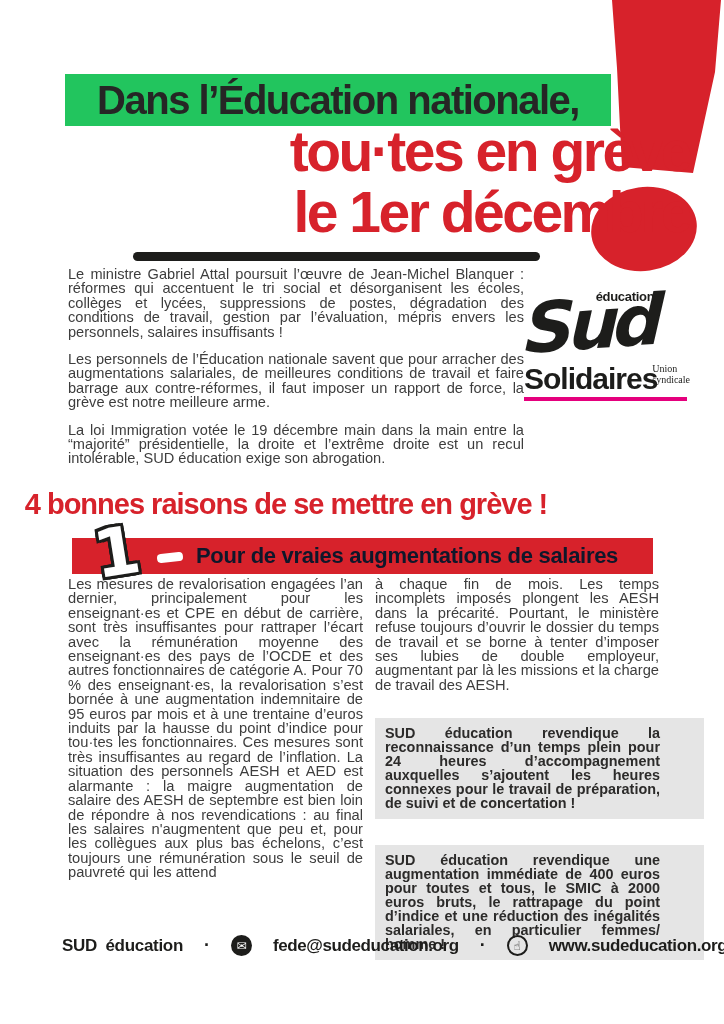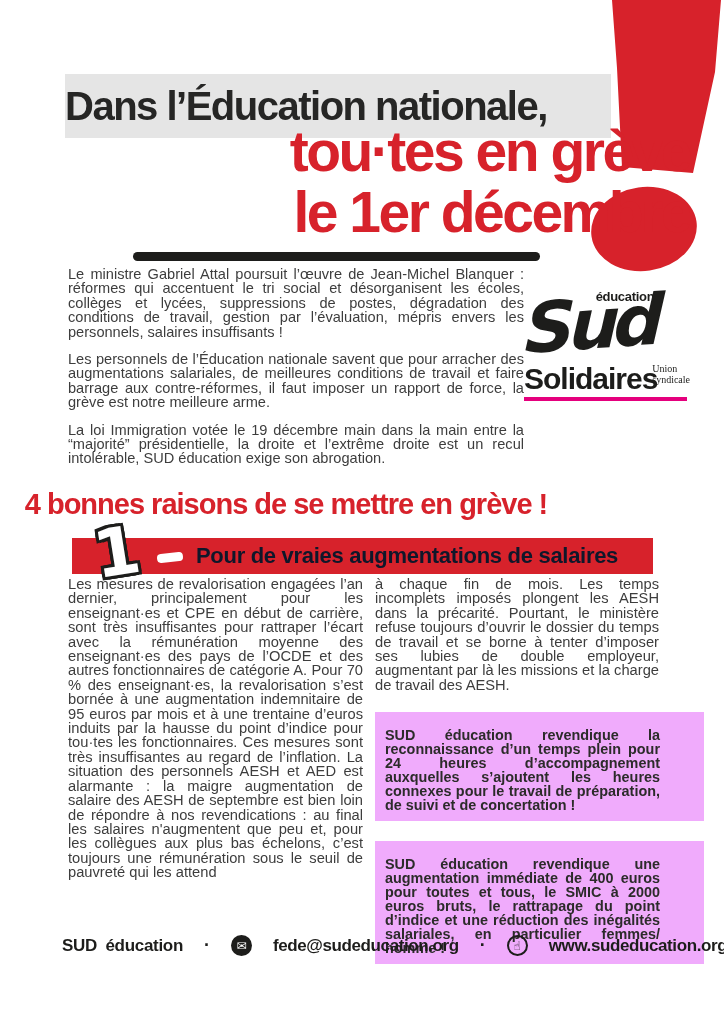--- a/index.html
+++ b/index.html
@@ -3,22 +3,22 @@
 <meta charset="utf-8">
 <style>
   html,body{margin:0;padding:0;background:#fff;}
   .page{position:relative;width:724px;height:1024px;background:#ffffff;overflow:hidden;
         font-family:"Liberation Sans",sans-serif;margin:0 auto;}
 
   
   .excl{position:absolute;left:590px;top:0;width:134px;height:290px;}
 
   
-  .gray-band{position:absolute;left:65px;top:74px;width:546px;height:64px;background:#e5e5e5;
-             display:flex;align-items:center;justify-content:flex-start;}
+  .gray-band{position:absolute;left:65px;top:74px;width:546px;height:52px;background:#22c55e;
+             display:flex;align-items:center;justify-content:center;}
   .kicker{font-size:40px;font-weight:bold;color:#262625;letter-spacing:-1.5px;white-space:nowrap;}
 
   
   .titles{position:absolute;left:0;top:121px;width:690px;text-align:right;color:#d7222b;
           font-weight:bold;font-size:57px;line-height:61px;letter-spacing:-2.5px;}
   .underline{position:absolute;left:133px;top:252px;width:407px;height:9px;background:#1d1d1b;border-radius:5px;}
 
   
   .intro{position:absolute;left:68px;top:267px;width:456px;}
   .intro p{margin:0 0 13px;font-size:14.6px;line-height:14.4px;text-align:justify;color:#3d3d3d;}
@@ -45,21 +45,21 @@
       border-radius:4px;transform:rotate(-6deg);}
   .banner-label{position:absolute;left:124px;top:5px;font-size:22px;font-weight:bold;color:#0f172a;
       letter-spacing:-0.3px;white-space:nowrap;}
 
   
   .columns{position:absolute;left:68px;top:577px;width:636px;display:flex;gap:12px;}
   .col-left{width:295px;}
   .col-right{width:329px;}
   .col-text{font-size:14.7px;line-height:14.4px;text-align:justify;color:#3d3d3d;}
   .col-right > .col-text{padding-right:45px;}
-  .gbox{background:#f0abfc;margin-top:20px;padding:16px 44px 9px 10px;font-weight:bold;
+  .gbox{background:#e5e5e5;margin-top:26px;padding:8px 44px 9px 10px;font-weight:bold;
         font-size:14.4px;line-height:14px;text-align:justify;color:#2c2b2a;}
 
   
   .footer{position:absolute;left:62px;top:934px;width:660px;display:flex;align-items:center;
           gap:21px;font-weight:bold;color:#1d1d1b;}
   .f-org{font-size:17px;letter-spacing:-0.3px;word-spacing:4px;white-space:nowrap;}
   .f-dot{font-size:18px;}
   .f-text{font-size:17px;letter-spacing:-0.4px;white-space:nowrap;}
   .icon-circle{width:21px;height:21px;border-radius:50%;display:flex;align-items:center;
                justify-content:center;flex:0 0 auto;font-family:"DejaVu Sans",sans-serif;}

